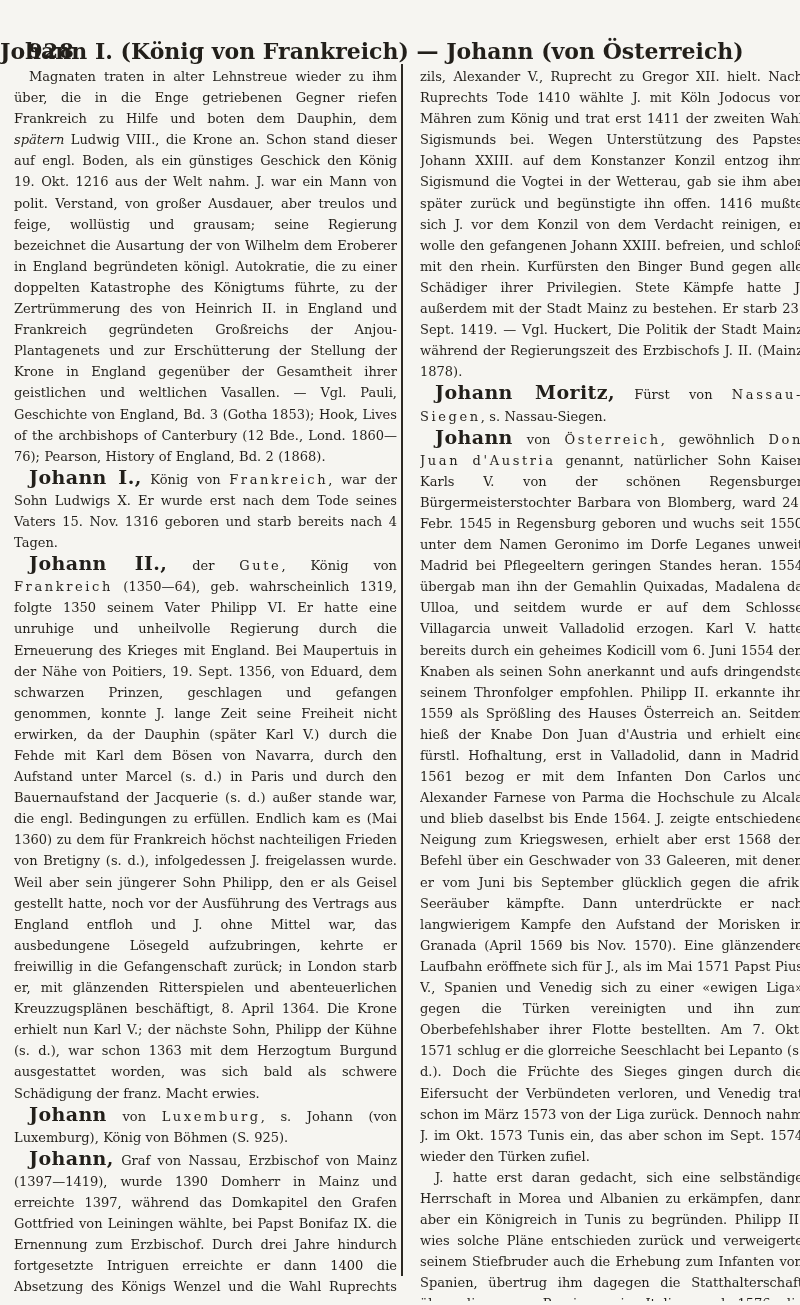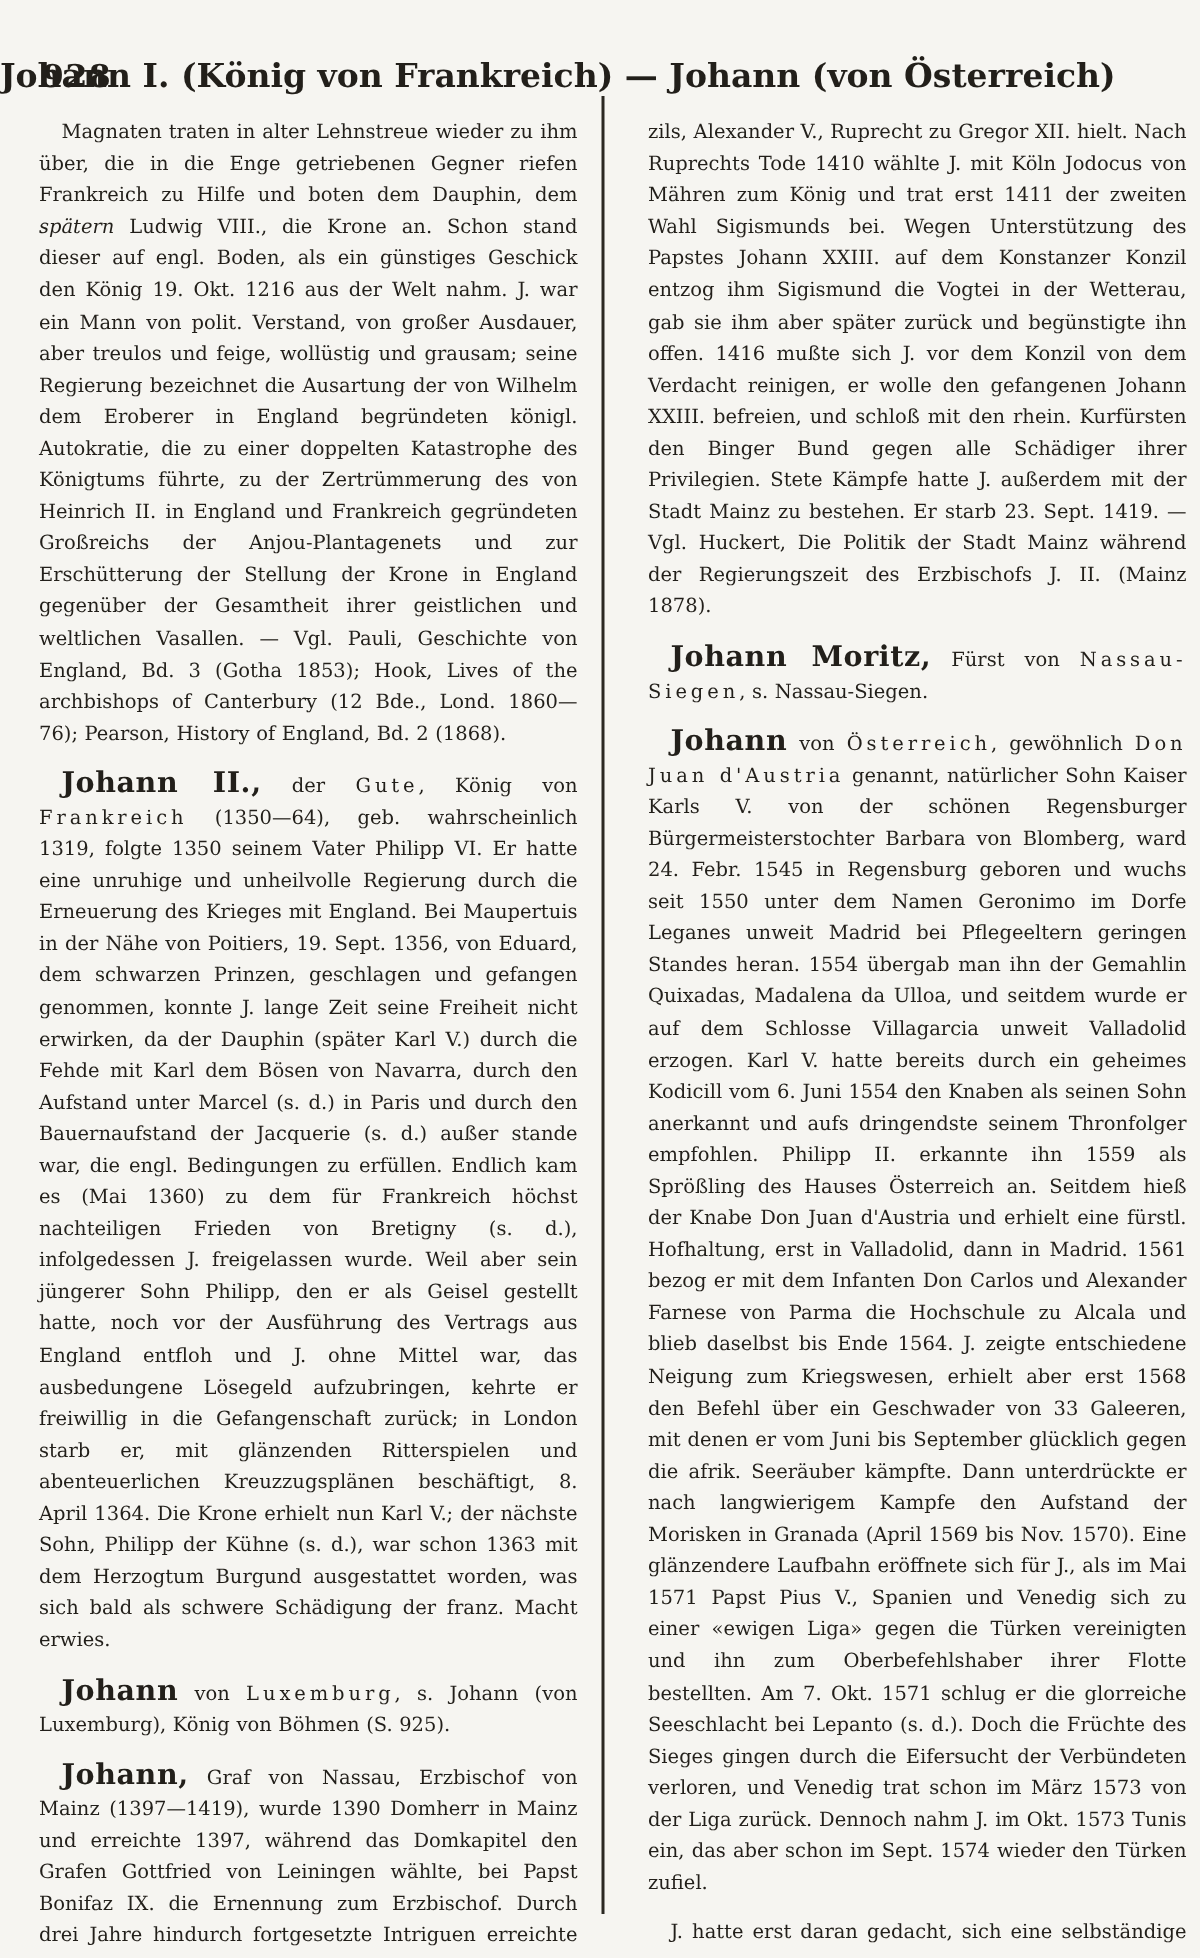--- a/index.html
+++ b/index.html
@@ -44,21 +44,21 @@
     text-align:justify;
     font-size:13px;
     line-height:21.1px;
     hyphens:auto;
     -webkit-hyphens:auto;
     word-spacing:0.02em;
   }
   .col-left{left:14px;width:383px;}
   .col-right{left:420px;width:383px;}
 
-  .para{margin:12px;padding:0;}
+  .para{margin:0;padding:0;}
   .para.ind{text-indent:15px;}
 
   .hw{font-weight:bold;font-size:19px;letter-spacing:0.4px;}
   .spc{letter-spacing:2.6px;}
   .it{font-style:italic;}
 </style>
 </head>
 <body>
 
 <div class="page">
@@ -66,20 +66,21 @@
   <header class="pagehead">
     <span class="pagenum">928</span>
     <span class="headtitle">Johann I. (König von Frankreich) — Johann (von Österreich)</span>
   </header>
 
   <div class="divider"></div>
 
   <main>
     <section class="col col-left">
         <p class="para ind"><span>Magnaten traten in alter Lehnstreue wieder zu ihm über, die in die Enge getriebenen Gegner riefen Frankreich zu Hilfe und boten dem Dauphin, dem </span><span class="it">spätern</span><span> Ludwig VIII., die Krone an. Schon stand dieser auf engl. Boden, als ein günstiges Geschick den König 19. Okt. 1216 aus der Welt nahm. J. war ein Mann von polit. Verstand, von großer Ausdauer, aber treulos und feige, wollüstig und grausam; seine Regierung bezeichnet die Ausartung der von Wilhelm dem Eroberer in England begründeten königl. Autokratie, die zu einer doppelten Katastrophe des Königtums führte, zu der Zertrümmerung des von Heinrich II. in England und Frankreich gegründeten Großreichs der Anjou-Plantagenets und zur Erschütterung der Stellung der Krone in England gegenüber der Gesamtheit ihrer geistlichen und weltlichen Vasallen. — Vgl. Pauli, Geschichte von England, Bd. 3 (Gotha 1853); Hook, Lives of the archbishops of Canterbury (12 Bde., Lond. 1860—76); Pearson, History of England, Bd. 2 (1868).</span></p>
+        <p class="para ind"><span class="hw">Johann I.,</span><span> König von </span><span class="spc">Frankreich</span><span>, war der Sohn Ludwigs X. Er wurde erst nach dem Tode seines Vaters 15. Nov. 1316 geboren und starb bereits nach 4 Tagen.</span></p>
         <p class="para ind"><span class="hw">Johann II.,</span><span> der </span><span class="spc">Gute</span><span>, König von </span><span class="spc">Frankreich</span><span> (1350—64), geb. wahrscheinlich 1319, folgte 1350 seinem Vater Philipp VI. Er hatte eine unruhige und unheilvolle Regierung durch die Erneuerung des Krieges mit England. Bei Maupertuis in der Nähe von Poitiers, 19. Sept. 1356, von Eduard, dem schwarzen Prinzen, geschlagen und gefangen genommen, konnte J. lange Zeit seine Freiheit nicht erwirken, da der Dauphin (später Karl V.) durch die Fehde mit Karl dem Bösen von Navarra, durch den Aufstand unter Marcel (s. d.) in Paris und durch den Bauernaufstand der Jacquerie (s. d.) außer stande war, die engl. Bedingungen zu erfüllen. Endlich kam es (Mai 1360) zu dem für Frankreich höchst nachteiligen Frieden von Bretigny (s. d.), infolgedessen J. freigelassen wurde. Weil aber sein jüngerer Sohn Philipp, den er als Geisel gestellt hatte, noch vor der Ausführung des Vertrags aus England entfloh und J. ohne Mittel war, das ausbedungene Lösegeld aufzubringen, kehrte er freiwillig in die Gefangenschaft zurück; in London starb er, mit glänzenden Ritterspielen und abenteuerlichen Kreuzzugsplänen beschäftigt, 8. April 1364. Die Krone erhielt nun Karl V.; der nächste Sohn, Philipp der Kühne (s. d.), war schon 1363 mit dem Herzogtum Burgund ausgestattet worden, was sich bald als schwere Schädigung der franz. Macht erwies.</span></p>
         <p class="para ind"><span class="hw">Johann</span><span> von </span><span class="spc">Luxemburg</span><span>, s. Johann (von Luxemburg), König von Böhmen (S. 925).</span></p>
         <p class="para ind"><span class="hw">Johann,</span><span> Graf von Nassau, Erzbischof von Mainz (1397—1419), wurde 1390 Domherr in Mainz und erreichte 1397, während das Domkapitel den Grafen Gottfried von Leiningen wählte, bei Papst Bonifaz IX. die Ernennung zum Erzbischof. Durch drei Jahre hindurch fortgesetzte Intriguen erreichte er dann 1400 die Absetzung des Königs Wenzel und die Wahl Ruprechts von der Pfalz, und da dieser ihm nicht alles gewährte, brachte er gegen denselben 1405 den Marbacher Bund zu stande. Ruprecht mußte nachgeben, geriet aber in neuen Streit mit J., weil dieser zu dem Papst des Pisaner Kon-</span></p>
       </section>
     <section class="col col-right">
         <p class="para"><span>zils, Alexander V., Ruprecht zu Gregor XII. hielt. Nach Ruprechts Tode 1410 wählte J. mit Köln Jodocus von Mähren zum König und trat erst 1411 der zweiten Wahl Sigismunds bei. Wegen Unterstützung des Papstes Johann XXIII. auf dem Konstanzer Konzil entzog ihm Sigismund die Vogtei in der Wetterau, gab sie ihm aber später zurück und begünstigte ihn offen. 1416 mußte sich J. vor dem Konzil von dem Verdacht reinigen, er wolle den gefangenen Johann XXIII. befreien, und schloß mit den rhein. Kurfürsten den Binger Bund gegen alle Schädiger ihrer Privilegien. Stete Kämpfe hatte J. außerdem mit der Stadt Mainz zu bestehen. Er starb 23. Sept. 1419. — Vgl. Huckert, Die Politik der Stadt Mainz während der Regierungszeit des Erzbischofs J. II. (Mainz 1878).</span></p>
         <p class="para ind"><span class="hw">Johann Moritz,</span><span> Fürst von </span><span class="spc">Nassau-Siegen</span><span>, s. Nassau-Siegen.</span></p>
         <p class="para ind"><span class="hw">Johann</span><span> von </span><span class="spc">Österreich</span><span>, gewöhnlich </span><span class="spc">Don Juan d'Austria</span><span> genannt, natürlicher Sohn Kaiser Karls V. von der schönen Regensburger Bürgermeisterstochter Barbara von Blomberg, ward 24. Febr. 1545 in Regensburg geboren und wuchs seit 1550 unter dem Namen Geronimo im Dorfe Leganes unweit Madrid bei Pflegeeltern geringen Standes heran. 1554 übergab man ihn der Gemahlin Quixadas, Madalena da Ulloa, und seitdem wurde er auf dem Schlosse Villagarcia unweit Valladolid erzogen. Karl V. hatte bereits durch ein geheimes Kodicill vom 6. Juni 1554 den Knaben als seinen Sohn anerkannt und aufs dringendste seinem Thronfolger empfohlen. Philipp II. erkannte ihn 1559 als Sprößling des Hauses Österreich an. Seitdem hieß der Knabe Don Juan d'Austria und erhielt eine fürstl. Hofhaltung, erst in Valladolid, dann in Madrid. 1561 bezog er mit dem Infanten Don Carlos und Alexander Farnese von Parma die Hochschule zu Alcala und blieb daselbst bis Ende 1564. J. zeigte entschiedene Neigung zum Kriegswesen, erhielt aber erst 1568 den Befehl über ein Geschwader von 33 Galeeren, mit denen er vom Juni bis September glücklich gegen die afrik. Seeräuber kämpfte. Dann unterdrückte er nach langwierigem Kampfe den Aufstand der Morisken in Granada (April 1569 bis Nov. 1570). Eine glänzendere Laufbahn eröffnete sich für J., als im Mai 1571 Papst Pius V., Spanien und Venedig sich zu einer «ewigen Liga» gegen die Türken vereinigten und ihn zum Oberbefehlshaber ihrer Flotte bestellten. Am 7. Okt. 1571 schlug er die glorreiche Seeschlacht bei Lepanto (s. d.). Doch die Früchte des Sieges gingen durch die Eifersucht der Verbündeten verloren, und Venedig trat schon im März 1573 von der Liga zurück. Dennoch nahm J. im Okt. 1573 Tunis ein, das aber schon im Sept. 1574 wieder den Türken zufiel.</span></p>
         <p class="para ind"><span>J. hatte erst daran gedacht, sich eine selbständige Herrschaft in Morea und Albanien zu erkämpfen, dann aber ein Königreich in Tunis zu begründen. Philipp II. wies solche Pläne entschieden zurück und verweigerte seinem Stiefbruder auch die Erhebung zum Infanten von Spanien, übertrug ihm dagegen die Statthalterschaft über die span. Provinzen in Italien und 1576 die Statthalterschaft in den Niederlanden. J. reiste von Madrid aus verkleidet durch Frankreich und traf 4. Nov. 1576 in Luxemburg ein, wo den Winter hindurch über einen Vergleich mit den niederländ. Ständen verhandelt wurde. Am 7. April 1577 erließ er das sog. Edic-</span></p>
       </section>

